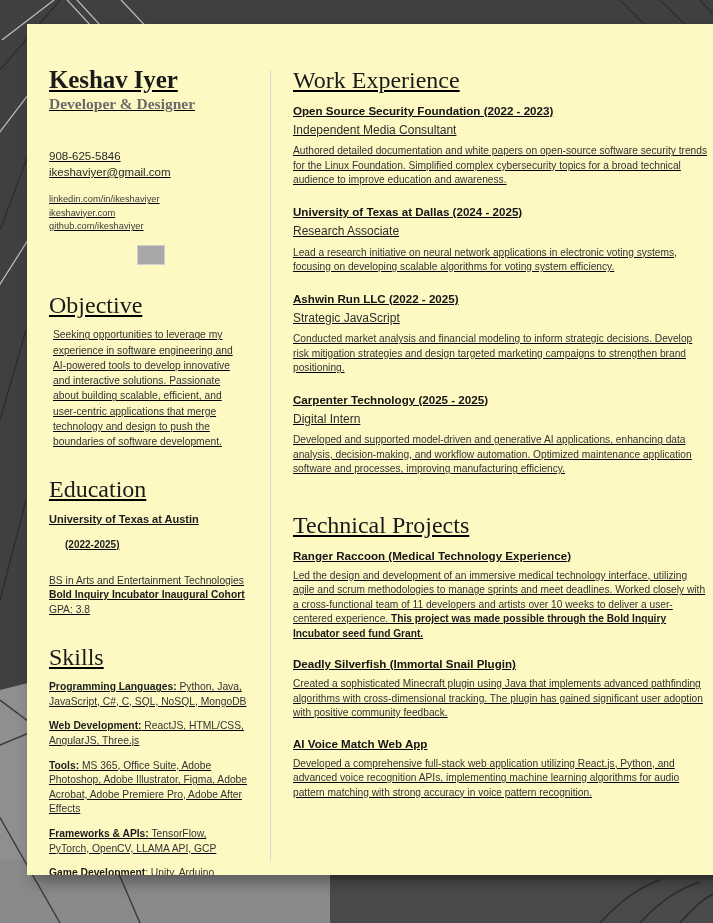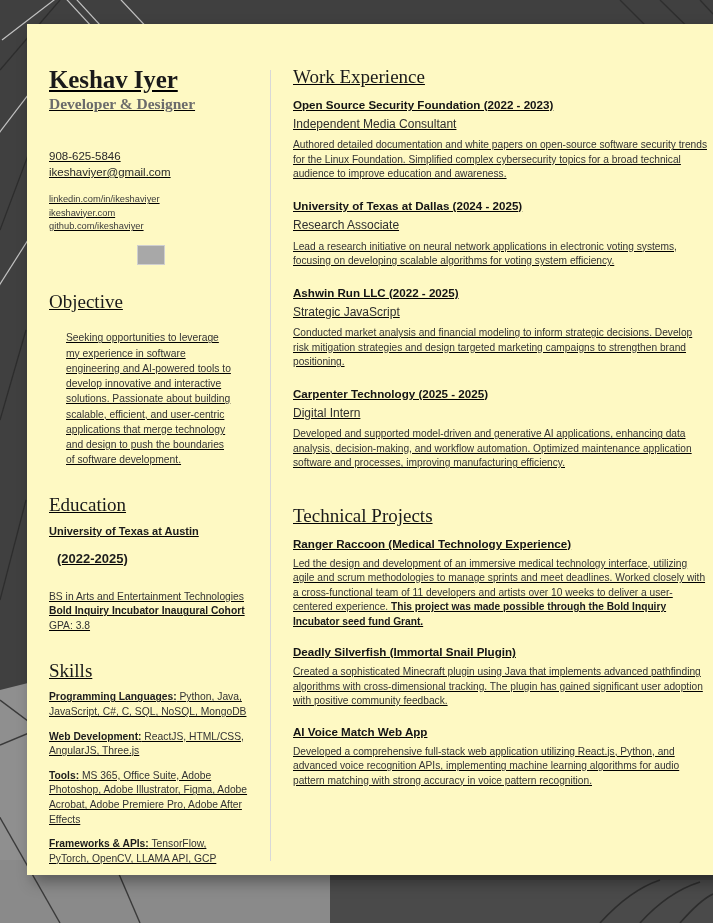--- a/index.html
+++ b/index.html
@@ -98,48 +98,48 @@
     margin-top: 11px;
     margin-left: 88px;
     width: 26px;
     height: 18px;
     background: #a8a8a8;
     border: 1px solid #cfcfcf;
   }
 
   .sec-head {
     font-family: "Liberation Serif", serif;
-    font-size: 19px;
+    font-size: 24px;
     font-weight: normal;
     color: #1a1a1a;
     margin: 0 0 8px 0;
     line-height: 1.2;
   }
   .sec-head.left  { margin-top: 26px; }
   .sec-head.right { margin-top: 0; }
 
   .body-text {
     font-size: 10.3px;
     line-height: 1.48;
     color: #333333;
-    margin: 17px;
+    margin: 4px;
   }
 
   .edu-school {
     font-size: 11px;
     font-weight: bold;
     color: #1c1c1c;
     margin: 2px 0 0 0;
     line-height: 1.4;
   }
   .edu-years {
-    font-size: 13px;
+    font-size: 10px;
     font-weight: bold;
     color: #1c1c1c;
-    margin: 11px 0 0 8px;
+    margin: 11px 0 0 16px;
   }
   .edu-lines {
     margin-top: 24px;
     font-size: 10.3px;
     line-height: 1.42;
     color: #333333;
   }
   .edu-lines .b { font-weight: bold; color: #1c1c1c; }
 
   .skill-row {

